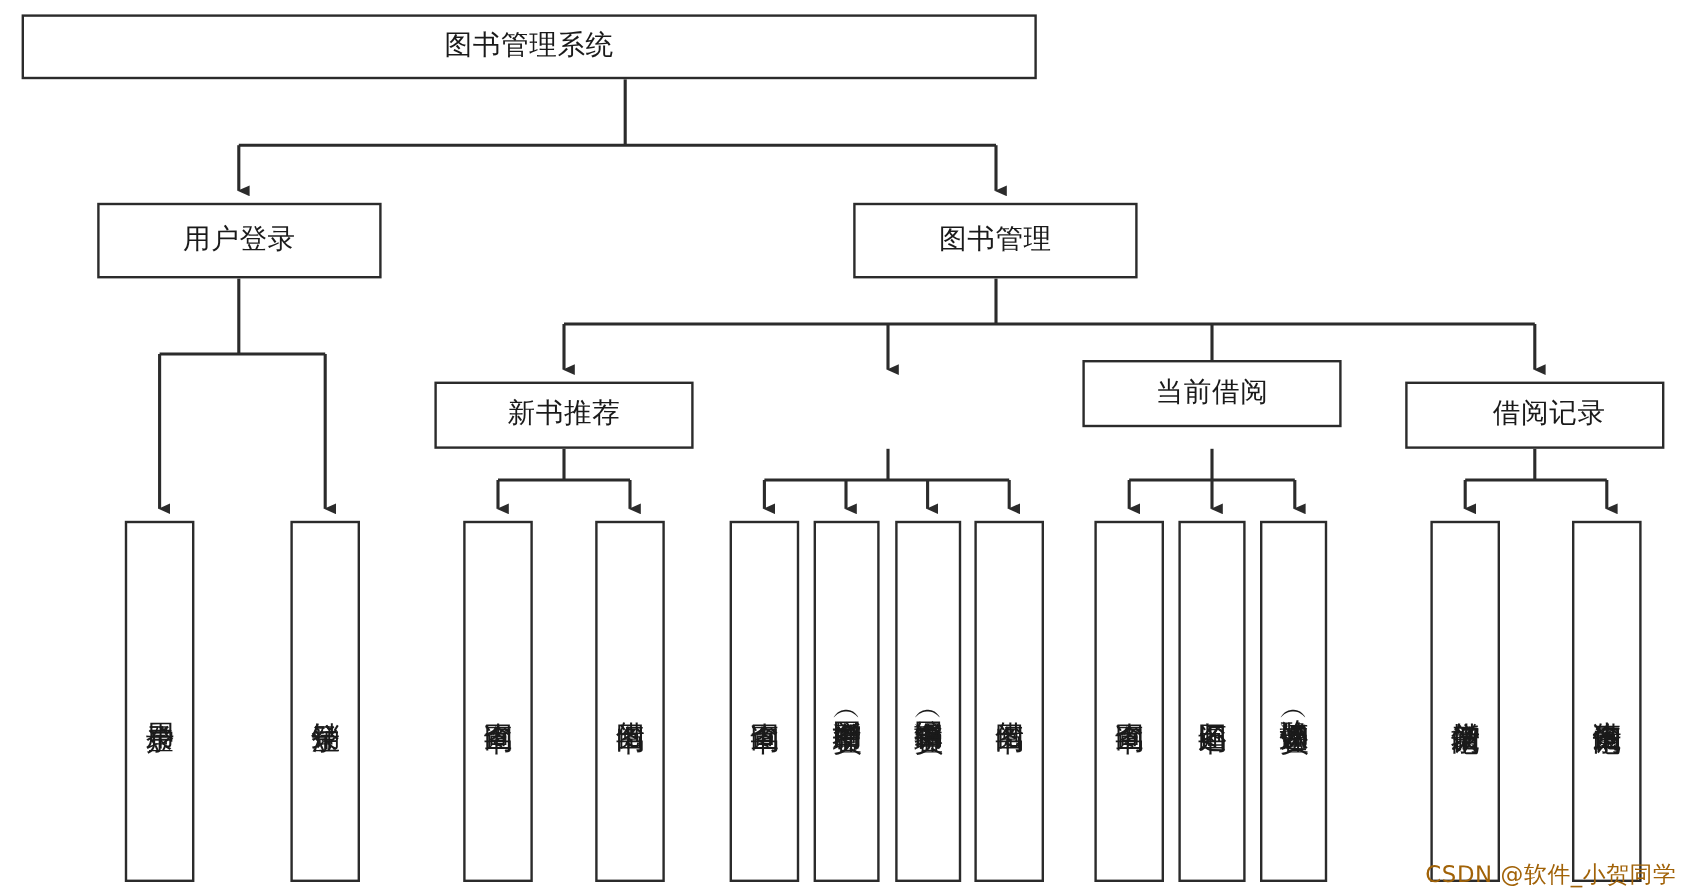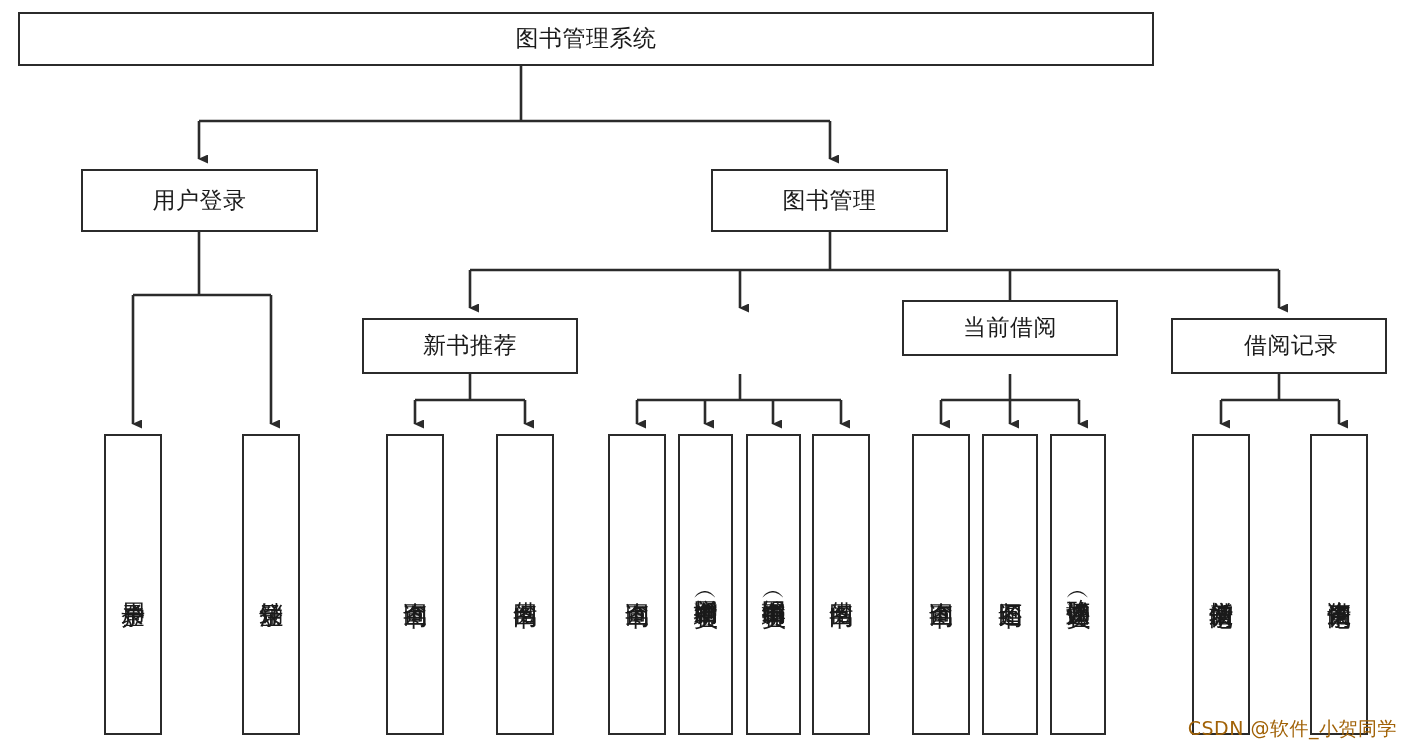--- a/index.html
+++ b/index.html
@@ -119,21 +119,21 @@
       <path d="M1010,400 L1010,424" marker-end="url(#arrowhead)"></path>
       <path d="M1079,400 L1079,424" marker-end="url(#arrowhead)"></path>
 
       <path d="M1279,374 L1279,400"></path>
       <path d="M1221,400 L1339,400"></path>
       <path d="M1221,400 L1221,424" marker-end="url(#arrowhead)"></path>
       <path d="M1339,400 L1339,424" marker-end="url(#arrowhead)"></path>
     </g>
   </svg>
 
-  <div class="node-box" style="left:18px; top:12px; width:1136px; height:54px;">
+  <div class="node-box" style="left:18px; top:12px; width:846px; height:54px;">
     <span class="node-label-h">图书管理系统</span>
   </div>
 
   <div class="node-box" style="left:81px; top:169px; width:237px; height:63px;">
     <span class="node-label-h">用户登录</span>
   </div>
 
   <div class="node-box" style="left:711px; top:169px; width:237px; height:63px;">
     <span class="node-label-h">图书管理</span>
   </div>

